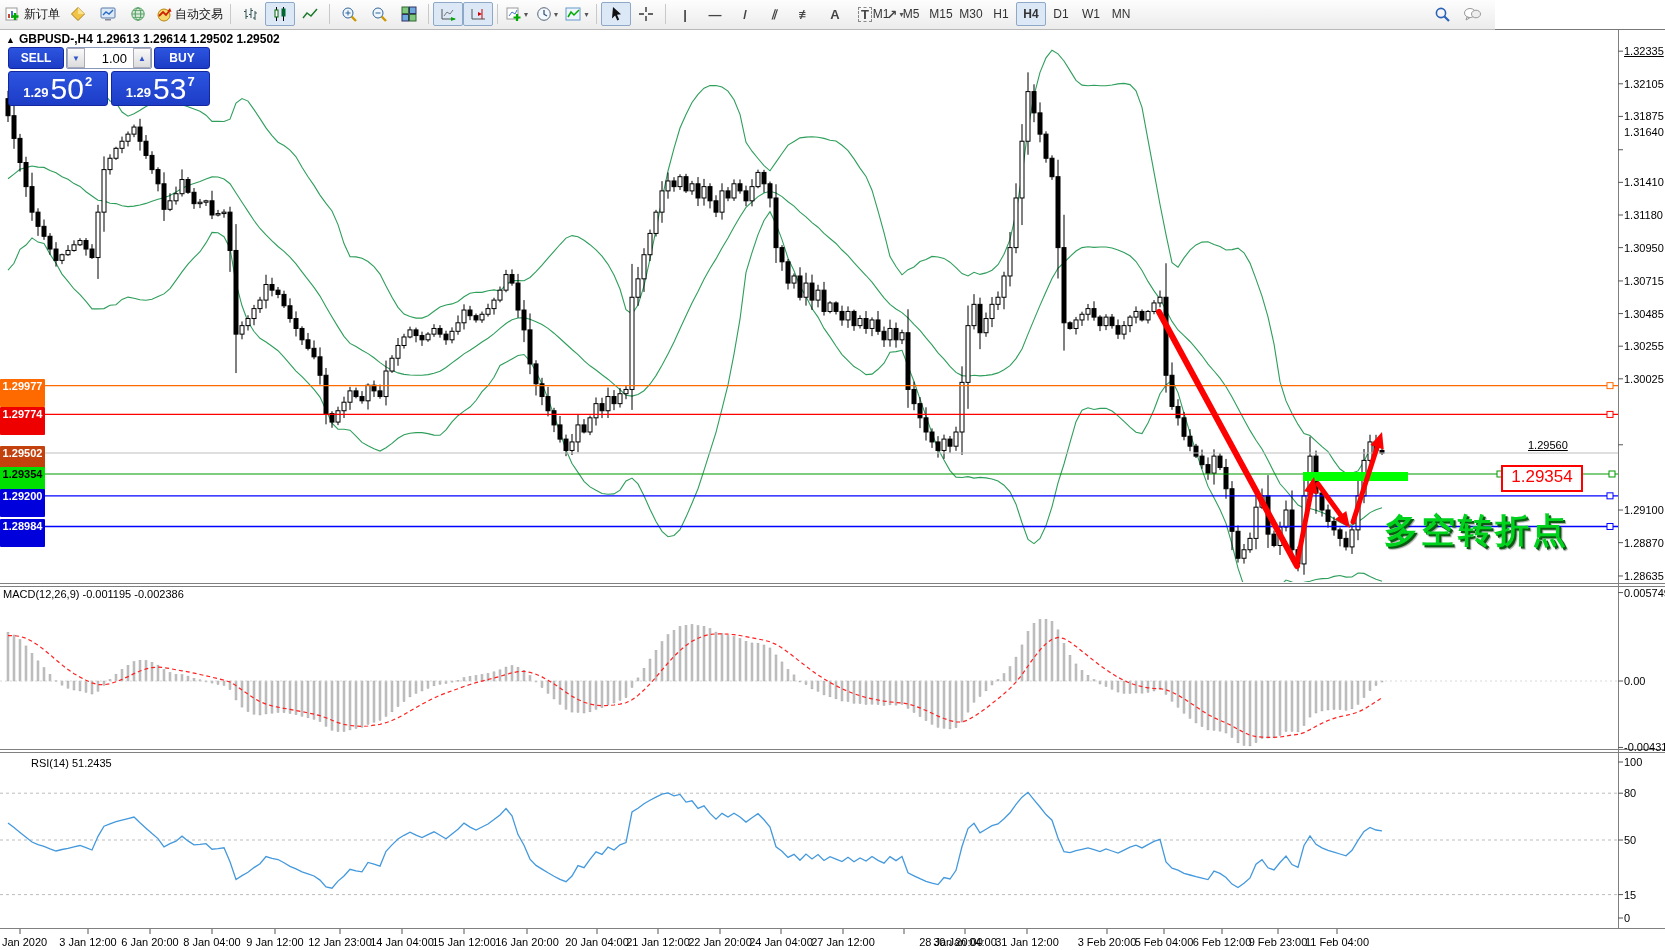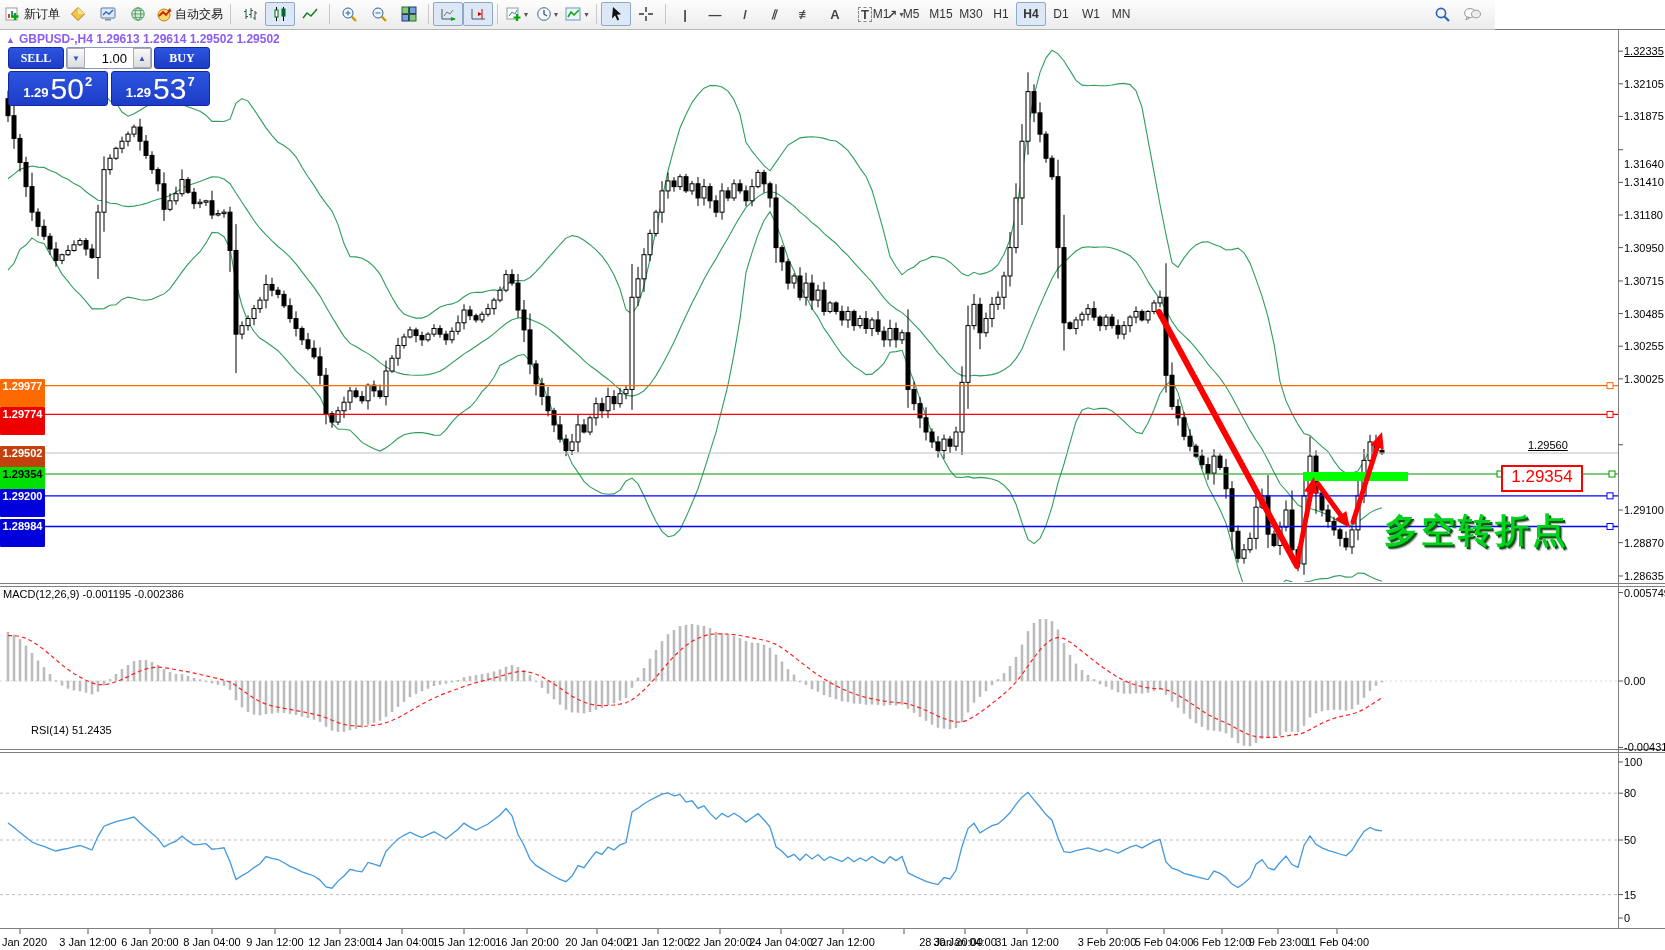--- a/index.html
+++ b/index.html
@@ -17,37 +17,37 @@
   .tb .lbl{margin-left:3px;color:#111;}
   .dd{font-size:8px;color:#555;margin-left:2px;}
   .sep{width:1px;height:20px;background:#c9c9c9;margin:0 4px;}
   .glyph{font-size:13px;font-weight:bold;color:#444;line-height:1;}
   .tfbtn{display:flex;align-items:center;justify-content:center;height:22px;min-width:28px;
          border:1px solid transparent;border-radius:2px;font-size:12px;color:#333;}
   .tfbtn.pressed{border:1px solid #8ea8c8;background:#dde8f6;font-weight:bold;}
   
   #gfx{position:absolute;left:0;top:0;z-index:1;}
   .txt{position:absolute;z-index:3;}
-  #chart-title{left:6px;top:32px;font-size:12px;font-weight:bold;color:#8b5cf6;}
+  #chart-title{left:6px;top:32px;font-size:12px;font-weight:bold;color:#000000;}
   #chart-title .mk{font-size:9px;margin-right:4px;}
   .pane-label{font-size:11px;color:#000;}
   .tick-label{font-size:11px;color:#000;white-space:nowrap;}
   .time-label{font-size:11px;color:#000;white-space:nowrap;transform:translateX(-50%);}
   .tag{position:absolute;left:1620px;width:45px;height:28px;z-index:4;
        font-size:11px;font-weight:bold;line-height:14px;text-align:center;border-radius:1px;}
   #price-box{left:1501px;top:465px;width:78px;height:23px;border:2px solid #ff0000;background:#fff;
              color:#ff0000;font-size:17px;line-height:20px;text-align:center;z-index:4;}
   #cn-note{left:1384px;top:508px;font-size:34px;font-weight:bold;letter-spacing:3px;color:#00d31e;
            text-shadow:2px 2px 0 #0a5a12,3px 3px 1px rgba(0,0,0,.35);z-index:4;font-family:sans-serif;}
   
   #oneclick{position:absolute;left:8px;top:47px;width:202px;z-index:4;}
   #oneclick .row1{display:flex;gap:2px;height:22px;}
   .bluebtn{background:linear-gradient(#2d55e0,#1c3cc6);color:#fff;border:1px solid #1227a0;
            border-radius:3px;font-size:12px;font-weight:bold;display:flex;align-items:center;justify-content:center;}
-  #sell-btn,#buy-btn{width:54px;font-family:Liberation Serif, serif;}
+  #sell-btn,#buy-btn{width:54px;}
   #vol-spin{flex:1;display:flex;border:1px solid #8899bb;border-radius:2px;background:#fff;overflow:hidden;}
   .spinbtn{width:16px;background:linear-gradient(#fafafa,#dcdcdc);border:1px solid #aab;display:flex;
            align-items:center;justify-content:center;color:#3355cc;font-size:8px;}
   #vol-value{flex:1;display:flex;align-items:center;justify-content:flex-end;padding-right:6px;
              font-size:13px;color:#000;}
   #oneclick .row2{display:flex;gap:3px;margin-top:2px;height:35px;}
   .pricebox{flex:1;display:flex;align-items:flex-end;justify-content:center;padding-bottom:2px;}
   .pb-small{font-size:13px;font-weight:bold;margin:0 2px 3px 0;}
   .pb-big{font-size:30px;line-height:28px;font-weight:500;}
   .pb-sup{font-size:13px;font-weight:bold;margin:0 0 14px 1px;}
@@ -1063,30 +1063,30 @@
     </div>
     <div class="bluebtn pricebox">
       <span class="pb-small">1.29</span>
           <span class="pb-big">53</span>
           <span class="pb-sup">7</span>
     </div>
   </div>
 </div>
 
 <div class="txt pane-label" style="left:3px;top:588px;">MACD(12,26,9) -0.001195 -0.002386</div>
-<div class="txt pane-label" style="left:3px;top:724px;padding-left:28px;">RSI(14) 51.2435</div>
+<div class="txt pane-label" style="left:3px;top:757px;padding-left:28px;">RSI(14) 51.2435</div>
 
 <div class="txt" id="price-box">1.29354</div>
 <div class="txt" id="cn-note">多空转折点</div>
 
 <div id="labels">
       <div class="txt tick-label" style="left: 1624px; top: 45.1673px; text-decoration: underline;">1.32335</div>
       <div class="txt tick-label" style="left: 1624px; top: 77.7905px;">1.32105</div>
       <div class="txt tick-label" style="left: 1624px; top: 110.414px;">1.31875</div>
-      <div class="txt tick-label" style="left: 1624px; top: 158px;">1.31640</div>
+      <div class="txt tick-label" style="left: 1624px; top: 126px;">1.31640</div>
       <div class="txt tick-label" style="left: 1624px; top: 176.369px;">1.31410</div>
       <div class="txt tick-label" style="left: 1624px; top: 208.992px;">1.31180</div>
       <div class="txt tick-label" style="left: 1624px; top: 241.616px;">1.30950</div>
       <div class="txt tick-label" style="left: 1624px; top: 274.948px;">1.30715</div>
       <div class="txt tick-label" style="left: 1624px; top: 307.571px;">1.30485</div>
       <div class="txt tick-label" style="left: 1624px; top: 340.194px;">1.30255</div>
       <div class="txt tick-label" style="left: 1624px; top: 372.818px;">1.30025</div>
       <div class="txt tick-label" style="left: 1528px; top: 438.773px; text-decoration: underline;">1.29560</div>
       <div class="txt tick-label" style="left: 1624px; top: 504.02px;">1.29100</div>
       <div class="txt tick-label" style="left: 1624px; top: 536.643px;">1.28870</div>

